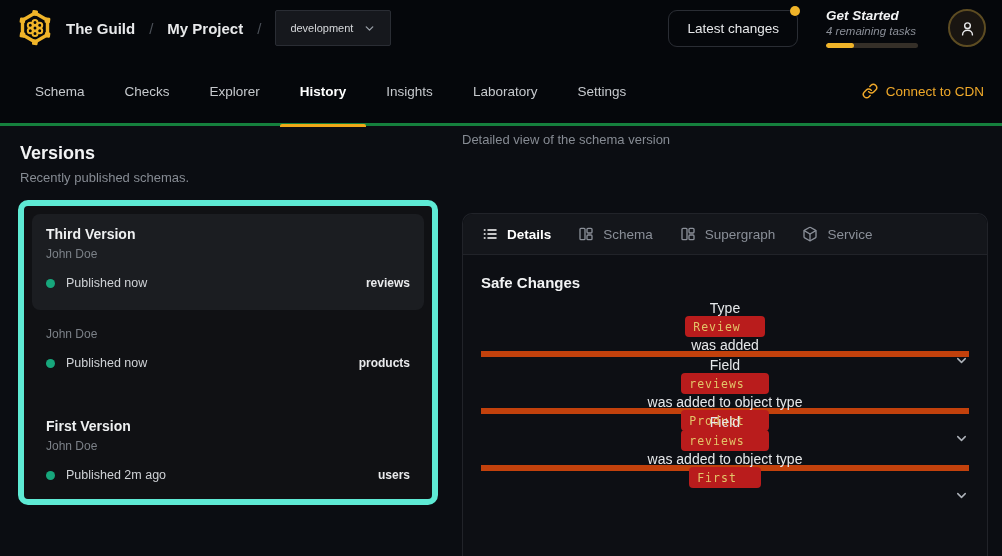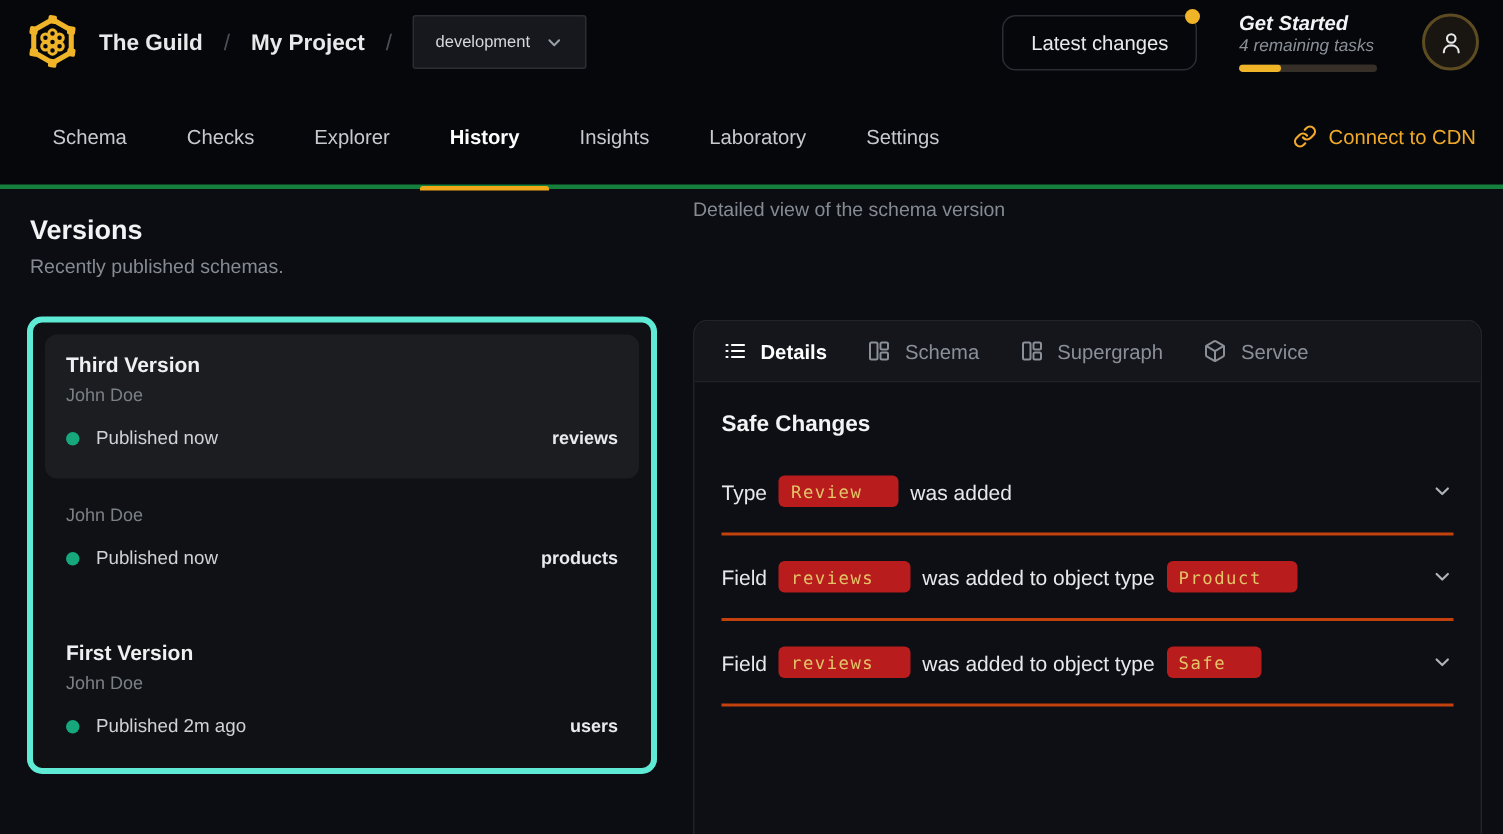--- a/index.html
+++ b/index.html
@@ -50,22 +50,22 @@
 
   
   .content { position:absolute; left:0; top:126px; right:0; bottom:0; }
   .col-left { position:absolute; left:20px; top:0; width:420px; }
   .col-right { position:absolute; left:462px; top:0; width:526px; }
   .sec-title { font-size:18px; font-weight:700; color:#f2f3f4; margin-top:17px; }
   .sec-sub { font-size:13px; color:#868b93; margin-top:6px; }
   .detail-title { font-size:16.5px; font-weight:700; color:#f2f3f4; margin-top:18px; letter-spacing:.1px; }
 
   
-  .versions-card { position:absolute; left:-2px; top:85px; width:420px; height:305px;
-                   background:#101114; border:4px solid #5eead4; border-radius:10px;
+  .versions-card { position:absolute; left:-2px; top:74px; width:420px; height:305px;
+                   background:#101114; border:6px solid #5eead4; border-radius:10px;
                    padding:8px; }
   .ver-item { position:relative; border-radius:8px; padding:12px 14px 16px 14px; height:96px;
               cursor:pointer; }
   .ver-item.selected { background:#1b1d21; }
   .ver-title { font-size:14px; font-weight:600; color:#eef0f1; }
   .ver-author { font-size:12px; color:#7b8087; margin-top:5px; }
   .ver-meta { display:flex; align-items:center; margin-top:15px; }
   .dot { width:9px; height:9px; border-radius:50%; background:#17a77c; margin-right:11px; }
   .ver-status { font-size:12.5px; color:#cfd2d6; }
   .ver-service { margin-left:auto; font-size:12px; font-weight:700; color:#e9eaec; }
@@ -76,22 +76,22 @@
                  background:#0d0f14; }
   .detail-tabs { display:flex; align-items:center; height:41px; background:#14161b;
                  border-bottom:1px solid #212329; border-radius:10px 10px 0 0; padding-left:19px; }
   .dtab { display:flex; align-items:center; gap:9px; margin-right:27px; font-size:13.5px;
           color:#8a8f98; cursor:pointer; }
   .dtab.active { color:#ffffff; font-weight:600; }
   .dtab.active svg { stroke:#ffffff; }
   .dtab svg { stroke:#8a8f98; }
   .detail-body { padding:0 18px 0 18px; }
   .safe-title { font-size:15px; font-weight:700; color:#f2f3f4; margin-top:19px; }
-  .change-row { display:flex; align-items:center; height:57px; border-bottom:2px solid #c2410c;
-                cursor:pointer; }
+  .change-row { display:flex; align-items:center; height:57px; border-bottom:6px solid #c2410c;
+                cursor:pointer;flex-direction:column; }
   .chg-text { font-size:14px; color:#e6e8ea; }
   .badge { font-family:"DejaVu Sans Mono", monospace; font-size:11.5px; letter-spacing:1px;
            color:#e3c469; background:#b91c1c; border-radius:4px; padding:4px 24px 3px 8px;
            margin:0 8px; white-space:nowrap; }
   .chev { margin-left:auto; display:flex; }
 </style>
 </head>
 <body>
 
 <div class="stage">
@@ -286,21 +286,21 @@
               <svg width="15" height="15" viewBox="0 0 24 24" fill="none" stroke="#aeb3ba" stroke-width="2.3" stroke-linecap="round" stroke-linejoin="round">
                   <polyline points="6 9 12 15 18 9"></polyline>
                 </svg>
             </span>
           </div>
 
           <div class="change-row">
             <span class="chg-text">Field</span>
             <span class="badge">reviews</span>
             <span class="chg-text">was added to object type</span>
-            <span class="badge">Safe</span>
+            <span class="badge">First</span>
             <span class="chev">
               <svg width="15" height="15" viewBox="0 0 24 24" fill="none" stroke="#aeb3ba" stroke-width="2.3" stroke-linecap="round" stroke-linejoin="round">
                   <polyline points="6 9 12 15 18 9"></polyline>
                 </svg>
             </span>
           </div>
         </div>
       </div>
     </div>
 

